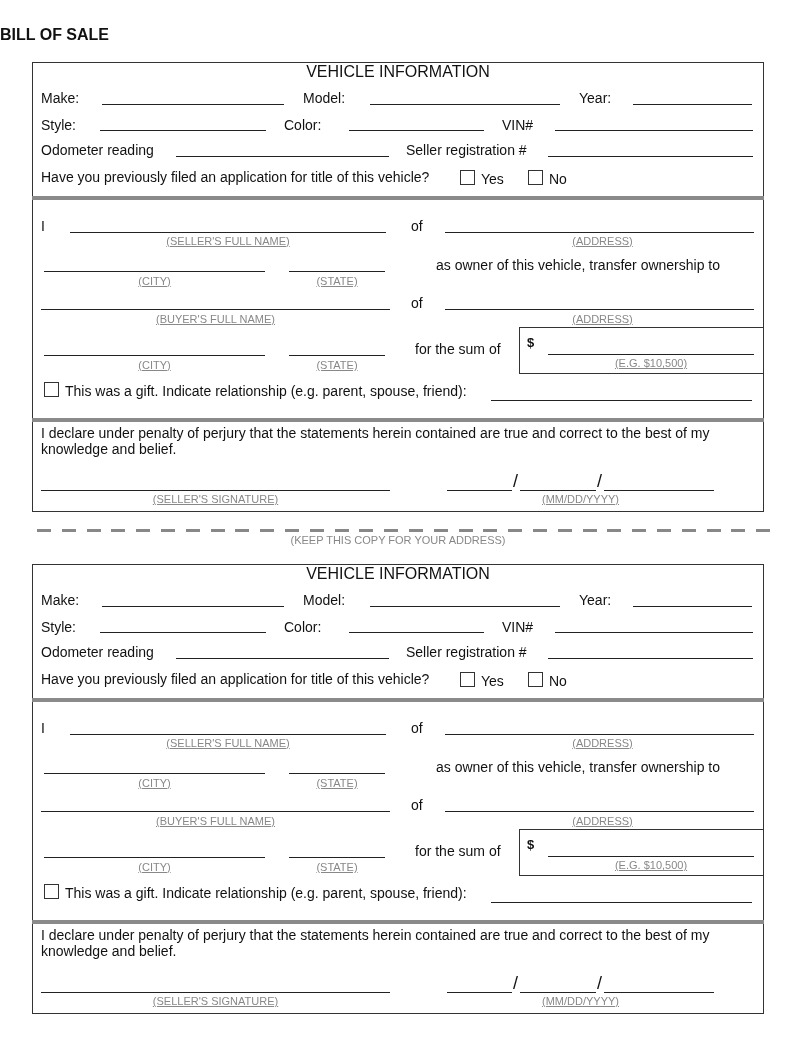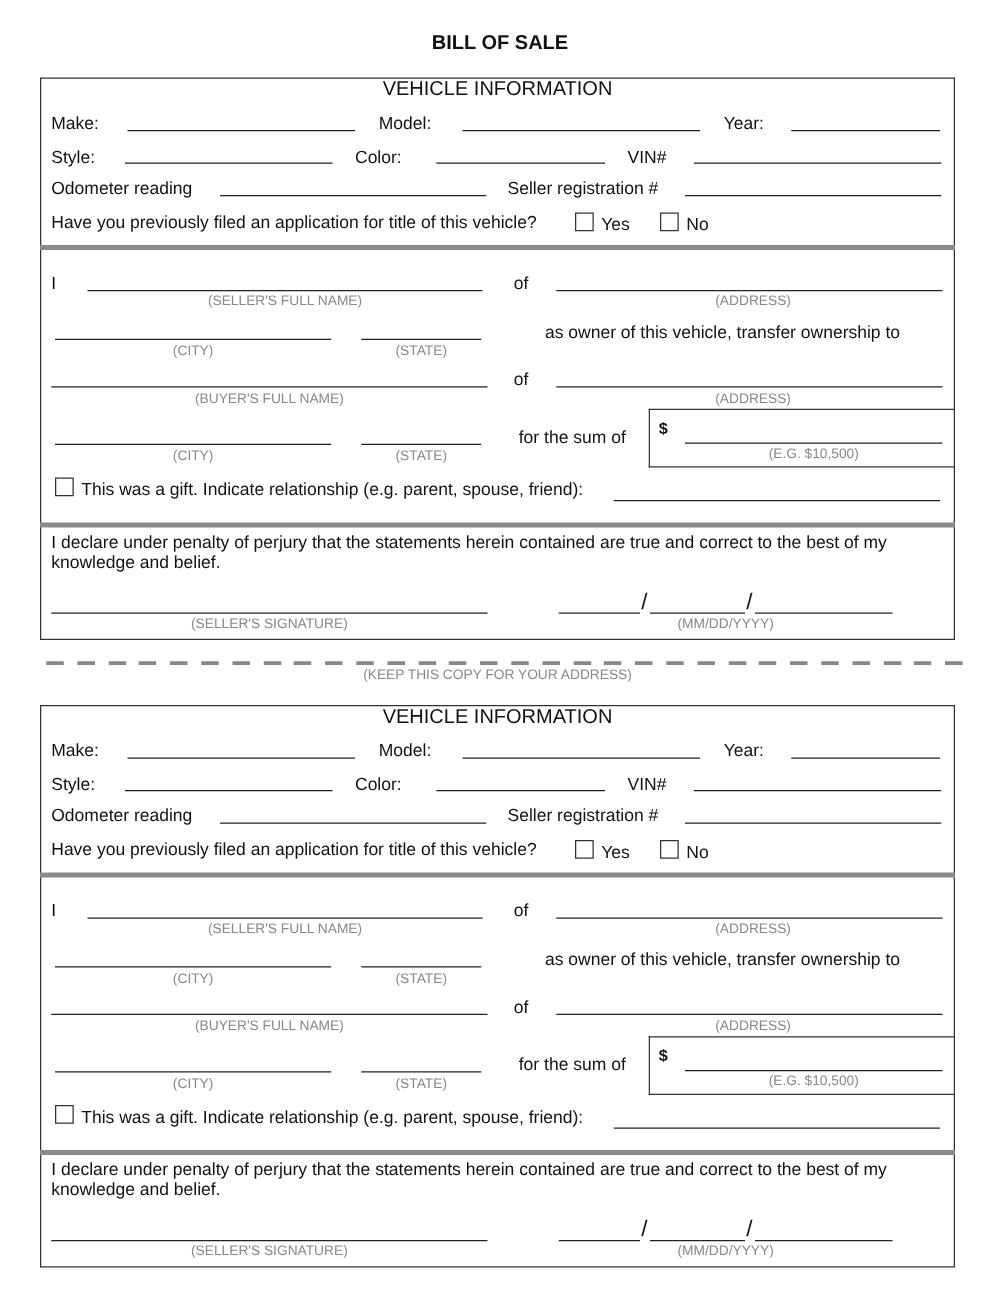--- a/index.html
+++ b/index.html
@@ -1,26 +1,26 @@
 <!DOCTYPE html>
 <html><head>
 <meta charset="utf-8">
 <style>
   html, body { margin:0; padding:0; background:#fff; }
   body { width:800px; height:1050px; position:relative; overflow:hidden;
          font-family:"Liberation Sans", sans-serif; color:#111; }
   .abs { position:absolute; }
-  .title { left:0; width:800px; top:26px; text-align:center; font-weight:bold; font-size:16px; }
+  .title { left:0; width:800px; top:26px; font-weight:bold; font-size:16px; }
   .copy { position:absolute; left:0; width:800px; height:460px; }
   .box { position:absolute; left:32px; width:730px; border:1px solid #333; }
   .divider { position:absolute; left:32px; width:732px; height:4px; background:#8a8a8a; }
   .lbl { position:absolute; font-size:14px; white-space:nowrap; }
   .hdr { position:absolute; font-size:16px; left:0; width:796px; text-align:center; }
   .line { position:absolute; height:1px; background:#222; border:none; }
-  .cap { position:absolute; font-size:11px; color:#888; white-space:nowrap; text-align:center; }
+  .cap { position:absolute; font-size:11px; color:#888; white-space:nowrap; text-align:center;text-decoration:underline; }
   .chk { position:absolute; width:13px; height:13px; border:1px solid #333; background:#fff; }
   .dollar { position:absolute; font-size:13px; font-weight:bold; }
   .sumbox { position:absolute; border:1px solid #333; border-right:none; }
   .dash { position:absolute; top:529px; height:3px; background:#888; width:14px; }
   .keep { position:absolute; top:534px; left:0; width:796px; text-align:center; font-size:11px; color:#888; }
   .decl { position:absolute; font-size:14px; line-height:16px; width:700px; }
 </style>
 </head>
 <body>
 

